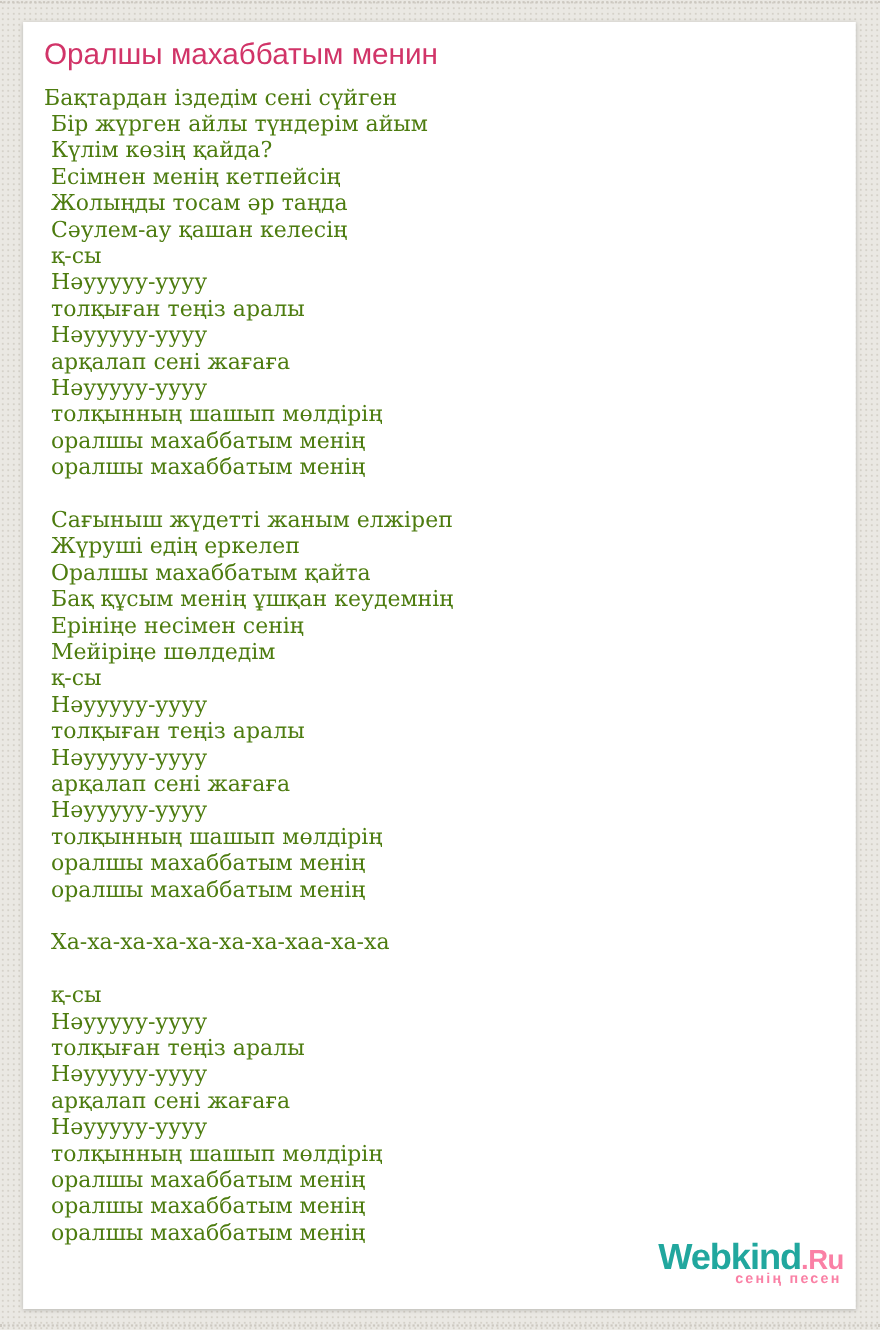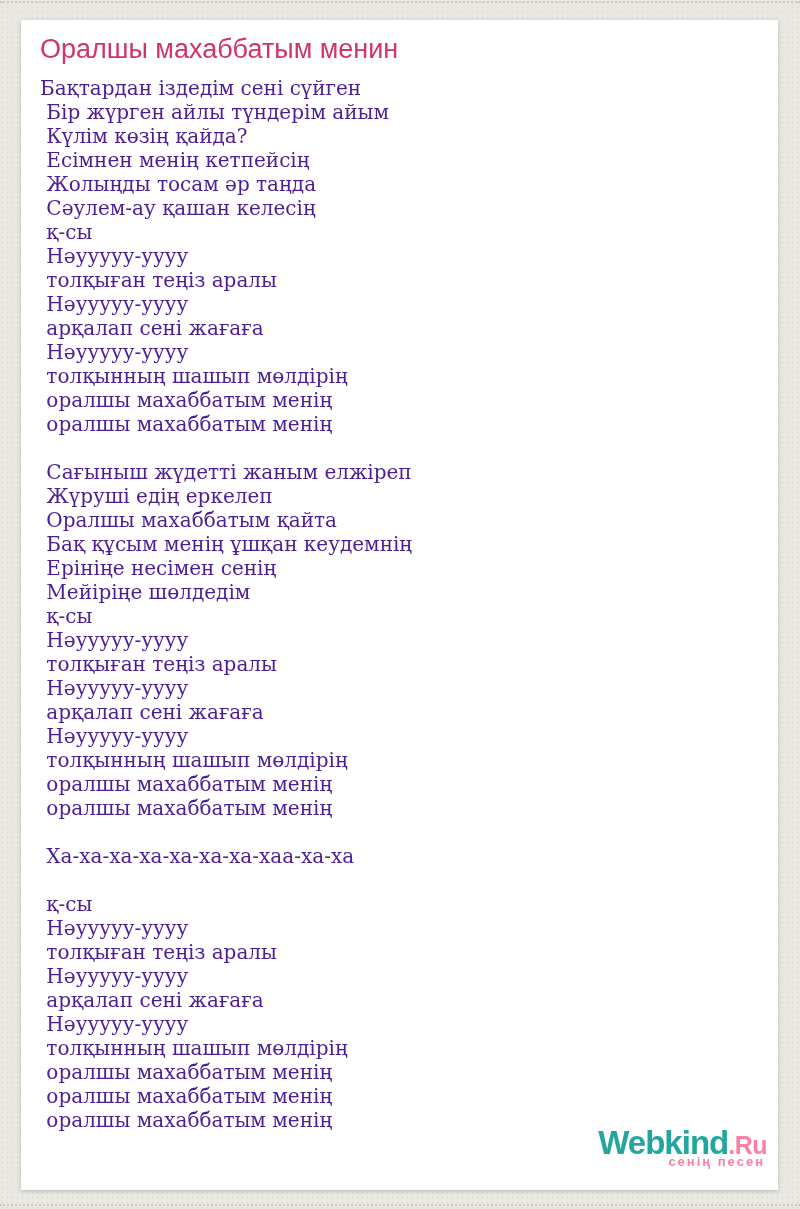--- a/index.html
+++ b/index.html
@@ -53,21 +53,21 @@
     color: var(--link-color, #49a0b5);
     text-decoration: none;
     cursor: pointer;
   }
 
   .lyrics {
     margin-top: 10px;
     font-family: "DejaVu Serif", "Liberation Serif", serif;
     font-size: 20px;
     line-height: 24px;
-    color: #4c1d95;
+    color: #4d7c0f;
     white-space: pre-wrap;
   }
 
   .logo {
     position: absolute;
     right: 11px;
     bottom: 22px;
     text-align: right;
     line-height: 1;
     cursor: pointer;

